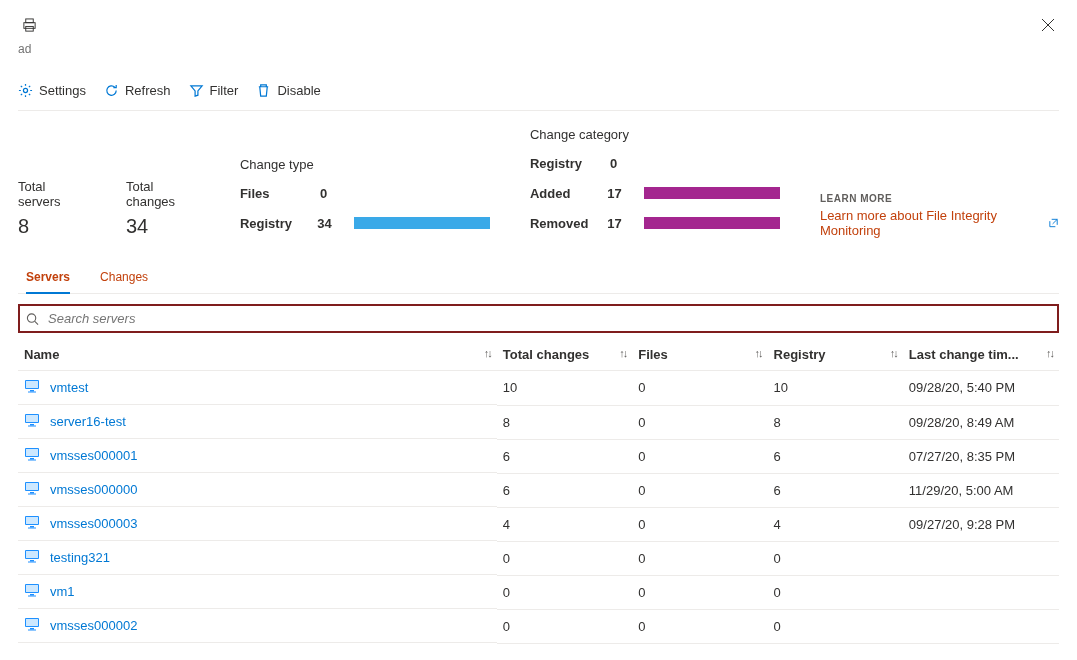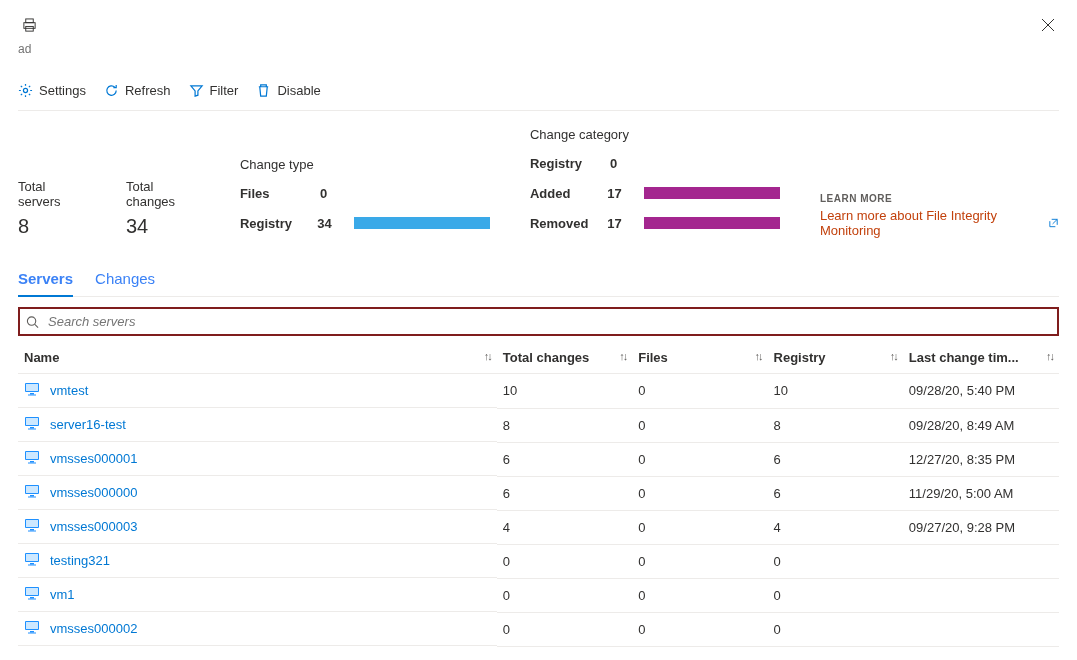--- a/index.html
+++ b/index.html
@@ -26,21 +26,21 @@
   .stat-value { font-size: 20px; font-weight: 400; }
   .bar-section .row { display: flex; align-items: center; height: 30px; }
   .bar-section .lab { width: 80px; font-size: 13px; font-weight: 600; }
   .bar-section .num { width: 30px; font-size: 13px; font-weight: 600; text-align: left; }
   .bar-section .bar { height: 12px; margin-left: 8px; }
   .learn-block { margin-left: auto; }
   .learn-label { font-size: 10px; font-weight: 600; letter-spacing: 0.5px; color: #605e5c; text-transform: uppercase; }
   .learn-link { color: #c2410c; font-size: 13px; text-decoration: none; display: flex; align-items: center; gap: 6px; margin-top: 4px; }
   .learn-link svg { width: 12px; height: 12px; stroke: #0078d4; fill: none; }
   .tabs { display: flex; gap: 22px; margin-top: 26px; border-bottom: 1px solid #edebe9; }
-  .tab { padding: 6px 0 8px 0; font-size: 15px; cursor: pointer; color: #3b82f6; margin-bottom: -1px; }
+  .tab { padding: 6px 0 8px 0; font-size: 12px; cursor: pointer; color: #c2410c; margin-bottom: -1px; margin-left: 8px; }
   .tab.active { font-weight: 600; border-bottom: 2px solid #0078d4; }
   .search-wrap { position: relative; margin-top: 10px; }
   .search-wrap svg { position: absolute; left: 8px; top: 50%; transform: translateY(-50%); width: 13px; height: 13px; stroke: #605e5c; fill: none; }
   .search-input { width: 100%; padding: 5px 8px 5px 28px; border: 2px solid #7f1d1d; font-size: 13px; font-style: italic; color: #605e5c; }
   table { width: 100%; border-collapse: collapse; margin-top: 6px; }
   th { text-align: left; font-weight: 600; font-size: 13px; padding: 8px 6px; border-bottom: 1px solid #edebe9; position: relative; }
   th .sort { position: absolute; right: 6px; font-size: 11px; color: #605e5c; letter-spacing: -2px; }
   td { padding: 7px 6px; border-bottom: 1px solid #edebe9; font-size: 13px; }
   td.name-cell { display: flex; align-items: center; gap: 10px; }
   .vm-icon svg { width: 16px; height: 16px; }
@@ -215,21 +215,21 @@
               <rect x="1" y="2" width="14" height="9" rx="1" fill="#1e90ff"></rect>
               <rect x="2" y="3" width="12" height="7" fill="#cde8ff"></rect>
               <rect x="6" y="12" width="4" height="1.5" fill="#1e90ff"></rect>
               <rect x="4" y="13.5" width="8" height="1" fill="#1e90ff"></rect>
             </svg></span>
           <span class="link">vmsses000001</span>
         </td>
         <td>6</td>
         <td>0</td>
         <td>6</td>
-        <td>12/27/20, 8:35 PM</td>
+        <td>07/27/20, 8:35 PM</td>
       </tr>
       <tr>
         <td class="name-cell">
           <span class="vm-icon"><svg viewBox="0 0 16 16">
               <rect x="1" y="2" width="14" height="9" rx="1" fill="#1e90ff"></rect>
               <rect x="2" y="3" width="12" height="7" fill="#cde8ff"></rect>
               <rect x="6" y="12" width="4" height="1.5" fill="#1e90ff"></rect>
               <rect x="4" y="13.5" width="8" height="1" fill="#1e90ff"></rect>
             </svg></span>
           <span class="link">vmsses000000</span>

